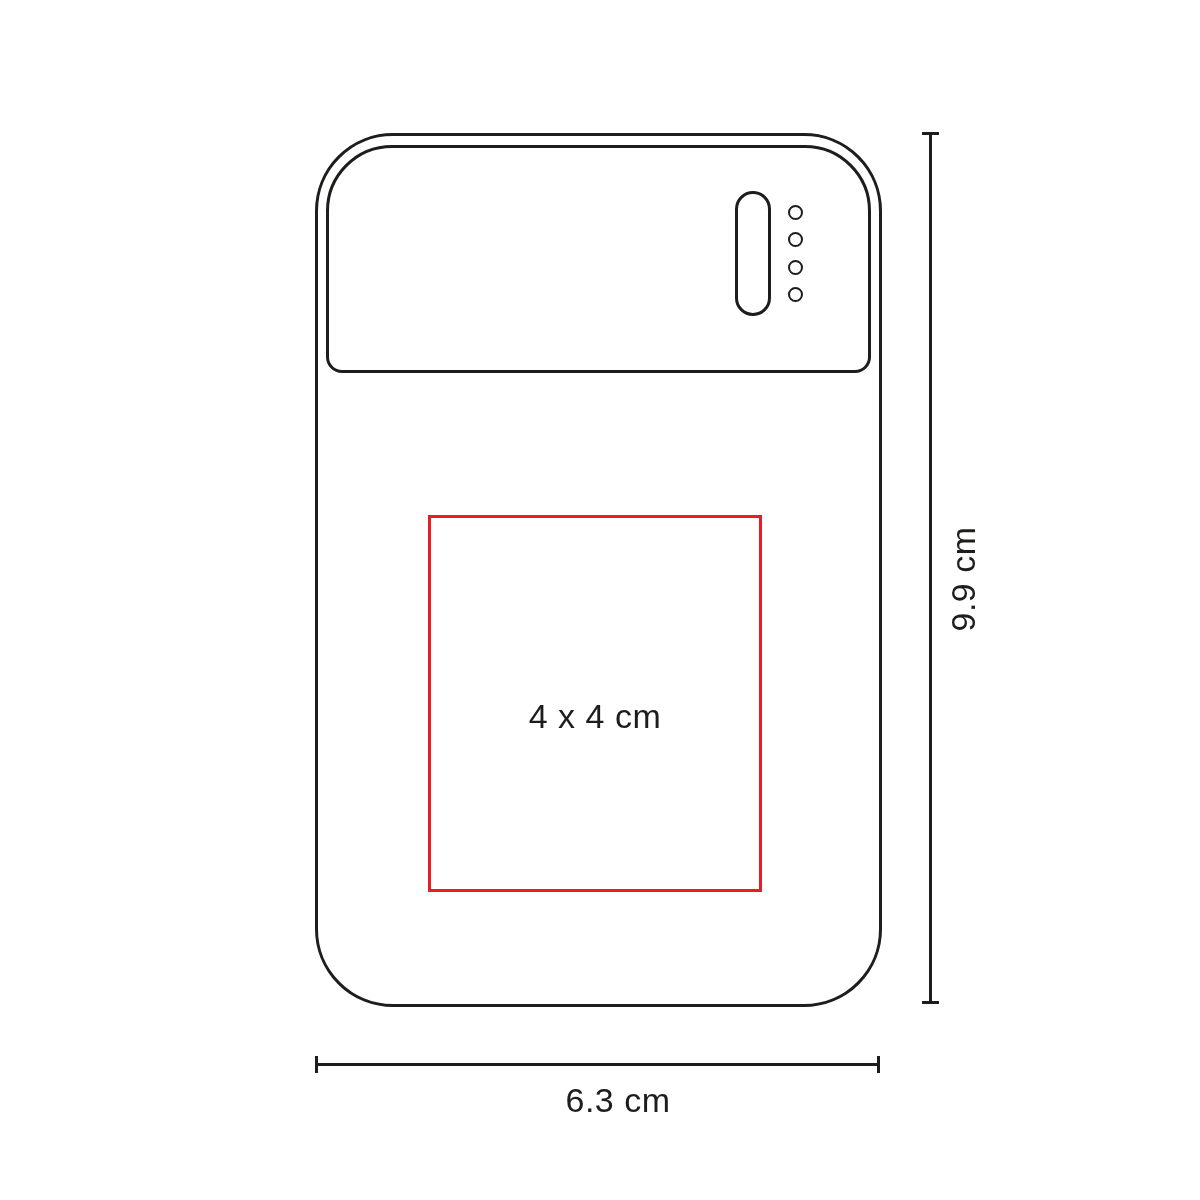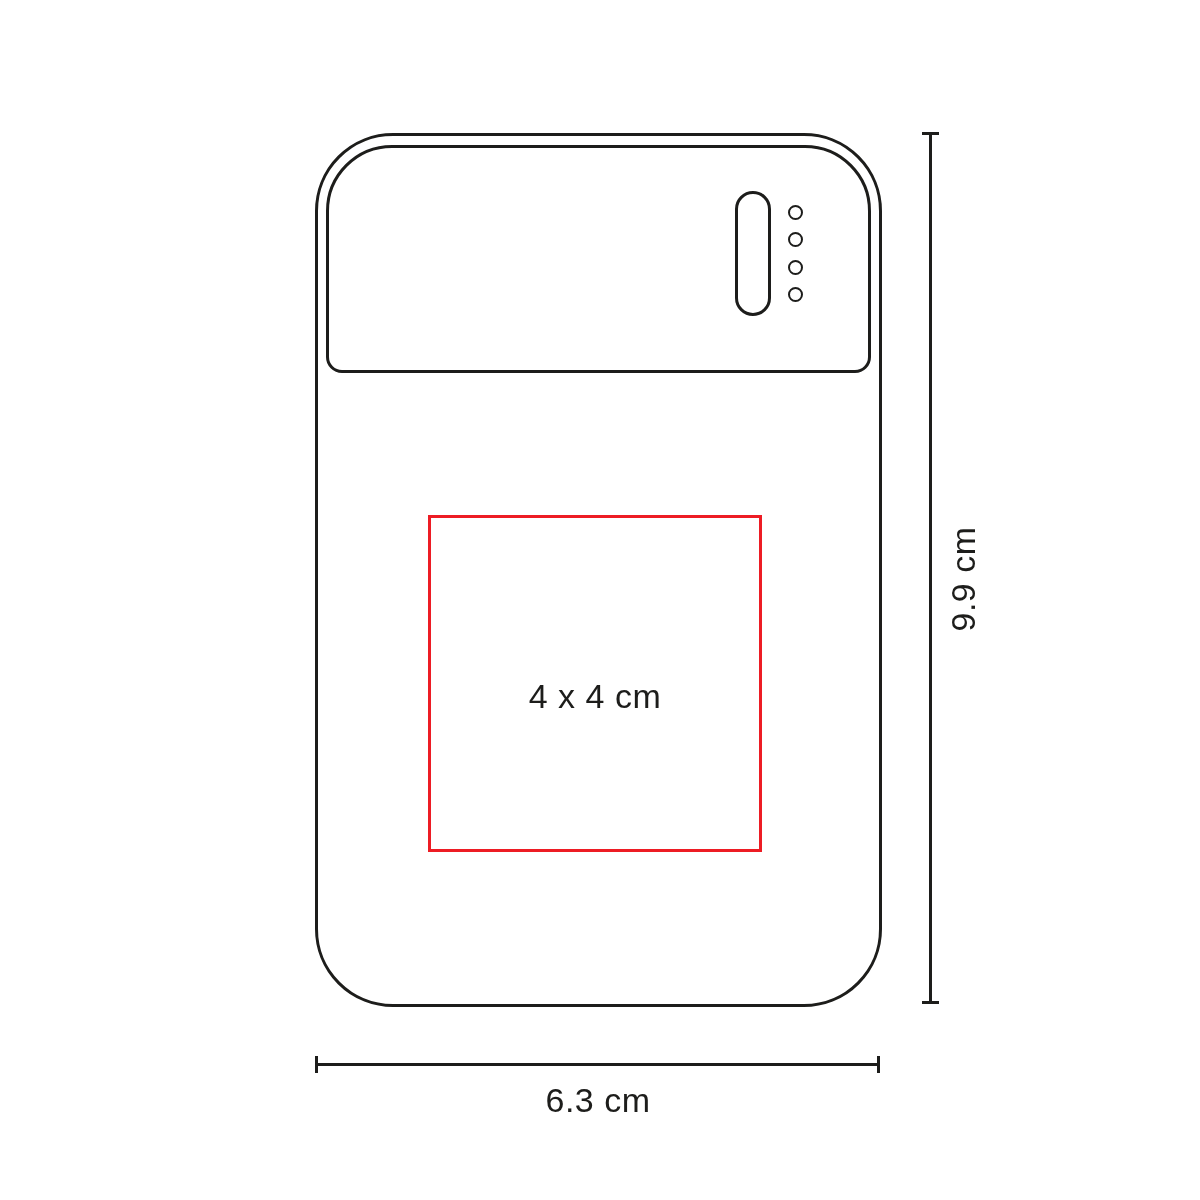--- a/index.html
+++ b/index.html
@@ -53,21 +53,21 @@
     background: var(--background);
   }
   .led-1 { top: 205px; }
   .led-2 { top: 232px; }
   .led-3 { top: 260px; }
   .led-4 { top: 287px; }
   
   .print-area {
     position: absolute;
     left: 428px; top: 515px;
-    width: 334px; height: 337px;
+    width: 334px; height: 377px;
     border: 3px solid var(--print-area-accent);
     background: var(--background);
     display: flex;
     align-items: center;
     justify-content: center;
   }
   .print-area-label {
     position: relative;
     top: 13px;
     font-size: 34px;
@@ -107,21 +107,21 @@
     font-size: 34px;
     letter-spacing: 0.5px;
     color: var(--text);
     white-space: nowrap;
   }
   .dim-label-height {
     left: 963px; top: 579px;
     transform: translate(-50%, -50%) rotate(-90deg);
   }
   .dim-label-width {
-    left: 598px; top: 1100px;
+    left: 618px; top: 1100px;
     transform: translate(-50%, -50%);
   }
 </style>
 </head>
 <body>
 
 <div class="canvas">
 
   <div class="device-body"></div>
   <div class="device-top-panel"></div>

